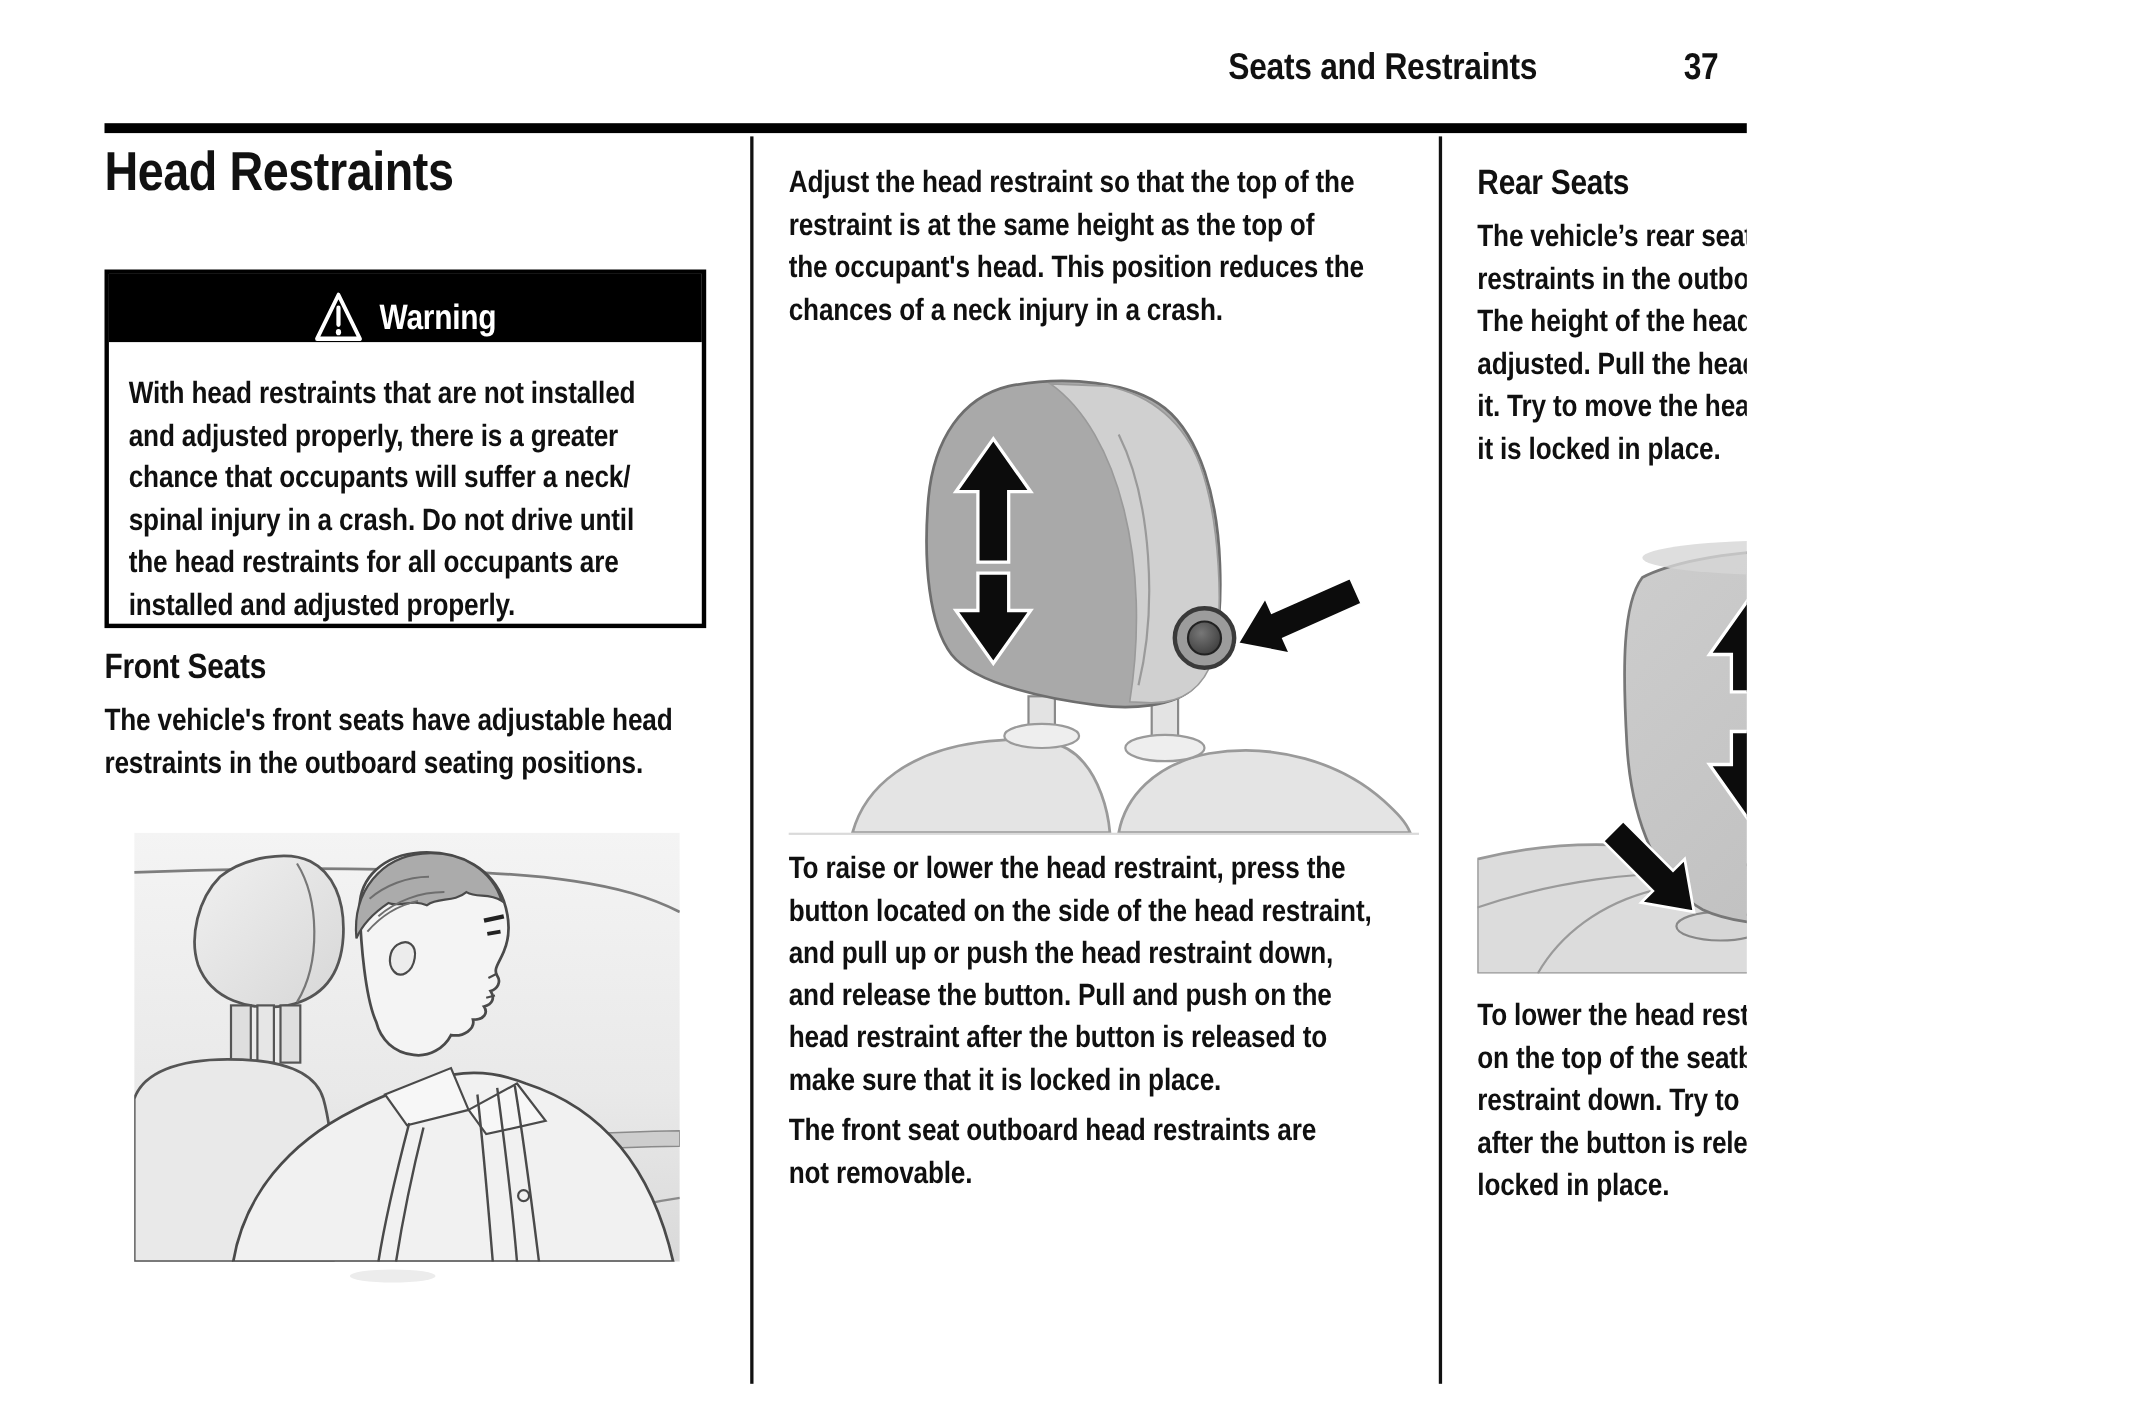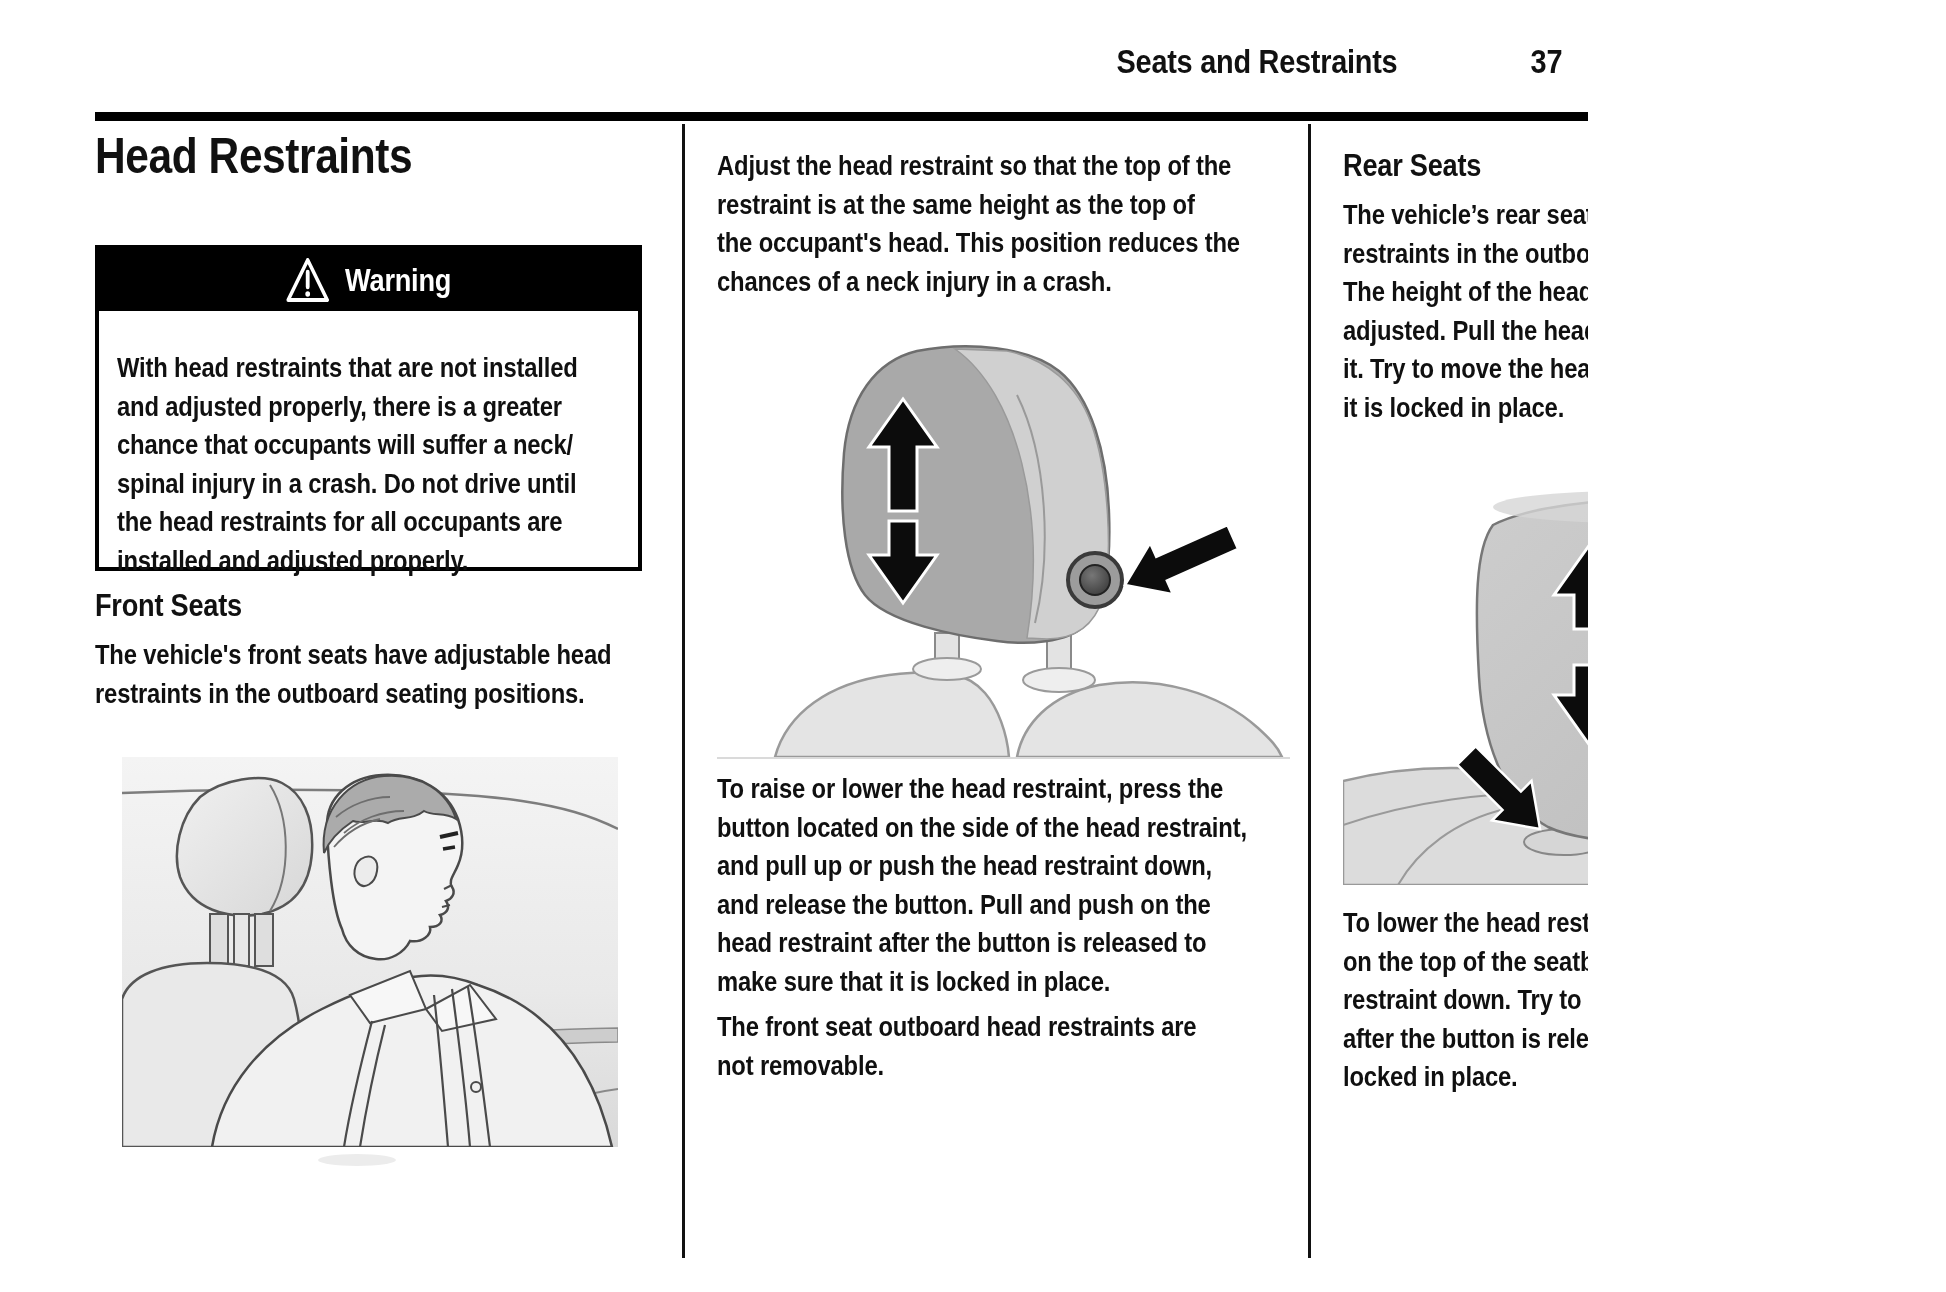--- a/index.html
+++ b/index.html
@@ -8,24 +8,24 @@
   .abs{position:absolute;}
   .cond{transform:scaleX(.85);transform-origin:0 0;}
   .cond-r{transform:scaleX(.85);transform-origin:100% 0;}
   .txt{font-size:28px;line-height:38.5px;font-weight:600;letter-spacing:-.2px;white-space:pre-line;color:#101010;}
   .h1{font-size:50px;line-height:56px;font-weight:700;letter-spacing:-.5px;}
   .h2{font-size:32px;line-height:38px;font-weight:700;letter-spacing:-.3px;}
   .hdr{font-size:34px;font-weight:700;letter-spacing:-.3px;}
   .rule{background:#000;}
   .vsep{position:absolute;width:3px;background:#111;}
   .warnbox{position:absolute;left:95px;top:245px;width:539px;height:318px;border:4px solid #000;background:#fff;}
-  .warnhead{height:62px;background:#000;display:flex;align-items:center;justify-content:center;}
+  .warnhead{height:62px;background:#000;display:flex;align-items:flex-end;justify-content:center;}
   .warnhead-inner{display:flex;align-items:center;gap:18px;transform:scaleX(.85);}
   .warnlabel{color:#fff;font-size:32px;font-weight:700;letter-spacing:-.3px;}
-  .warnbody{padding:38px 18px 0 18px;}
+  .warnbody{padding:27px 18px 0 18px;}
   .illo{position:absolute;}
   .smudge{position:absolute;left:318px;top:1154px;width:78px;height:12px;border-radius:50%;background:#ececec;}
   .illo2-frame{border-bottom:2px solid #dadada;}
 </style>
 </head>
 <body>
 
 <div class="page">
 
   <div class="abs hdr cond-r" style="right:191px;top:42px;">Seats and Restraints</div>

